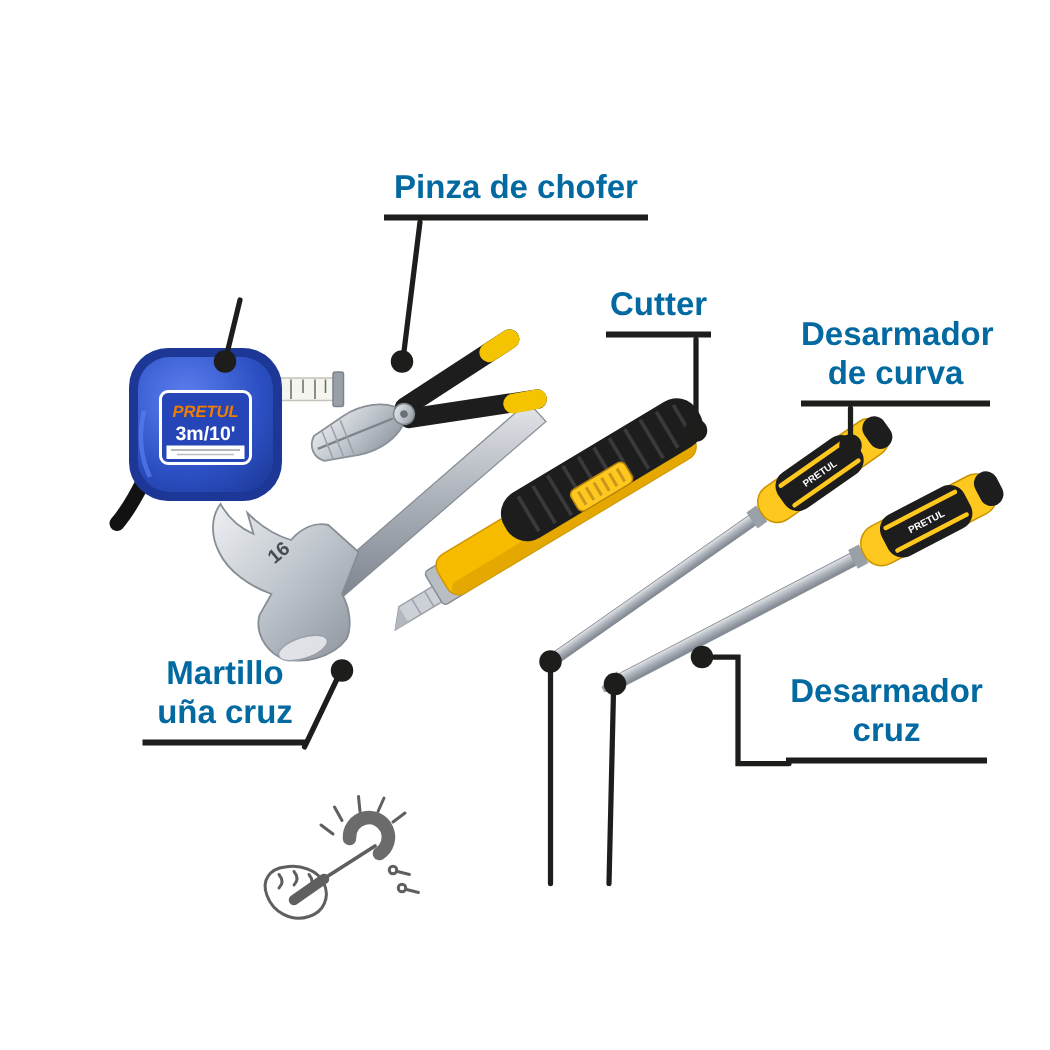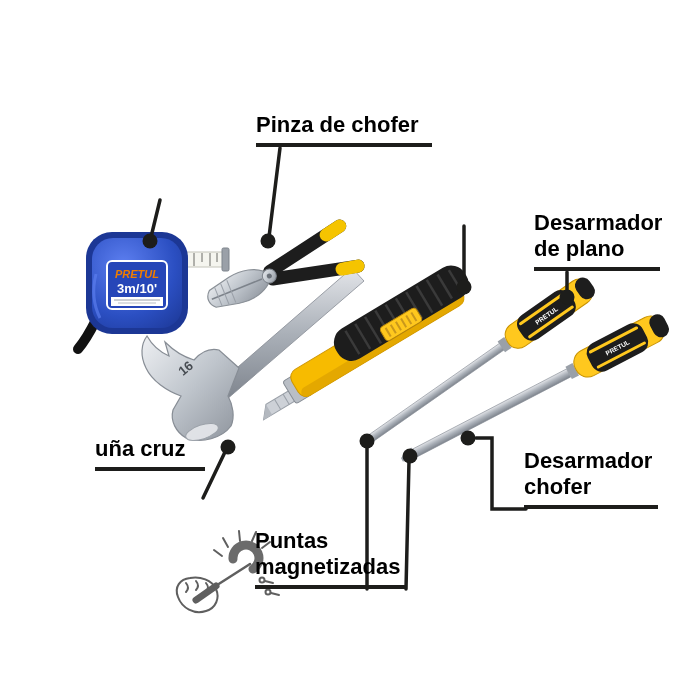--- a/index.html
+++ b/index.html
@@ -2,21 +2,21 @@
 <html><head>
 <meta charset="utf-8">
 <style>
   html,body{margin:0;padding:0;background:#ffffff;}
   .stage{
     position:relative;width:700px;height:700px;background:#ffffff;
     overflow:hidden;font-family:"Liberation Sans",sans-serif;
   }
   .art{position:absolute;left:0;top:0;z-index:1;}
   .label{
-    position:absolute;z-index:2;color:#000000;
+    position:absolute;z-index:2;text-align:center;color:#0369a1;
     font-weight:700;font-size:22px;line-height:1.18;
     border-bottom:4px solid #1d1d1b;padding-bottom:5px;
     font-family:"Liberation Sans",sans-serif;
   }
   .label div{white-space:nowrap;}
 </style>
 </head>
 <body>
 
 <div class="stage">
@@ -207,33 +207,33 @@
           <circle cx="410" cy="456" r="7.5" stroke="none"></circle>
       </g>
     </g>
   </svg>
 
 
   <div class="label" style="left:256px;top:112px;width:176px">
     <div>Pinza de chofer</div>
   </div>
 
+  <div class="label" style="left:404px;top:190px;width:70px">
+    <div>Cutter</div>
+  </div>
 
   <div class="label" style="left:534px;top:210px;width:126px">
     <div>Desarmador</div>
-    <div>de plano</div>
+    <div>de curva</div>
   </div>
 
   <div class="label" style="left:95px;top:436px;width:110px">
+    <div>Martillo</div>
     <div>uña cruz</div>
   </div>
 
   <div class="label" style="left:524px;top:448px;width:134px">
     <div>Desarmador</div>
-    <div>chofer</div>
-  </div>
-
-  <div class="label" style="left:255px;top:528px;width:152px">
-    <div>Puntas</div>
-    <div>magnetizadas</div>
-  </div>
+    <div>cruz</div>
+  </div>
+
 
 </div>
 
 </body></html>

